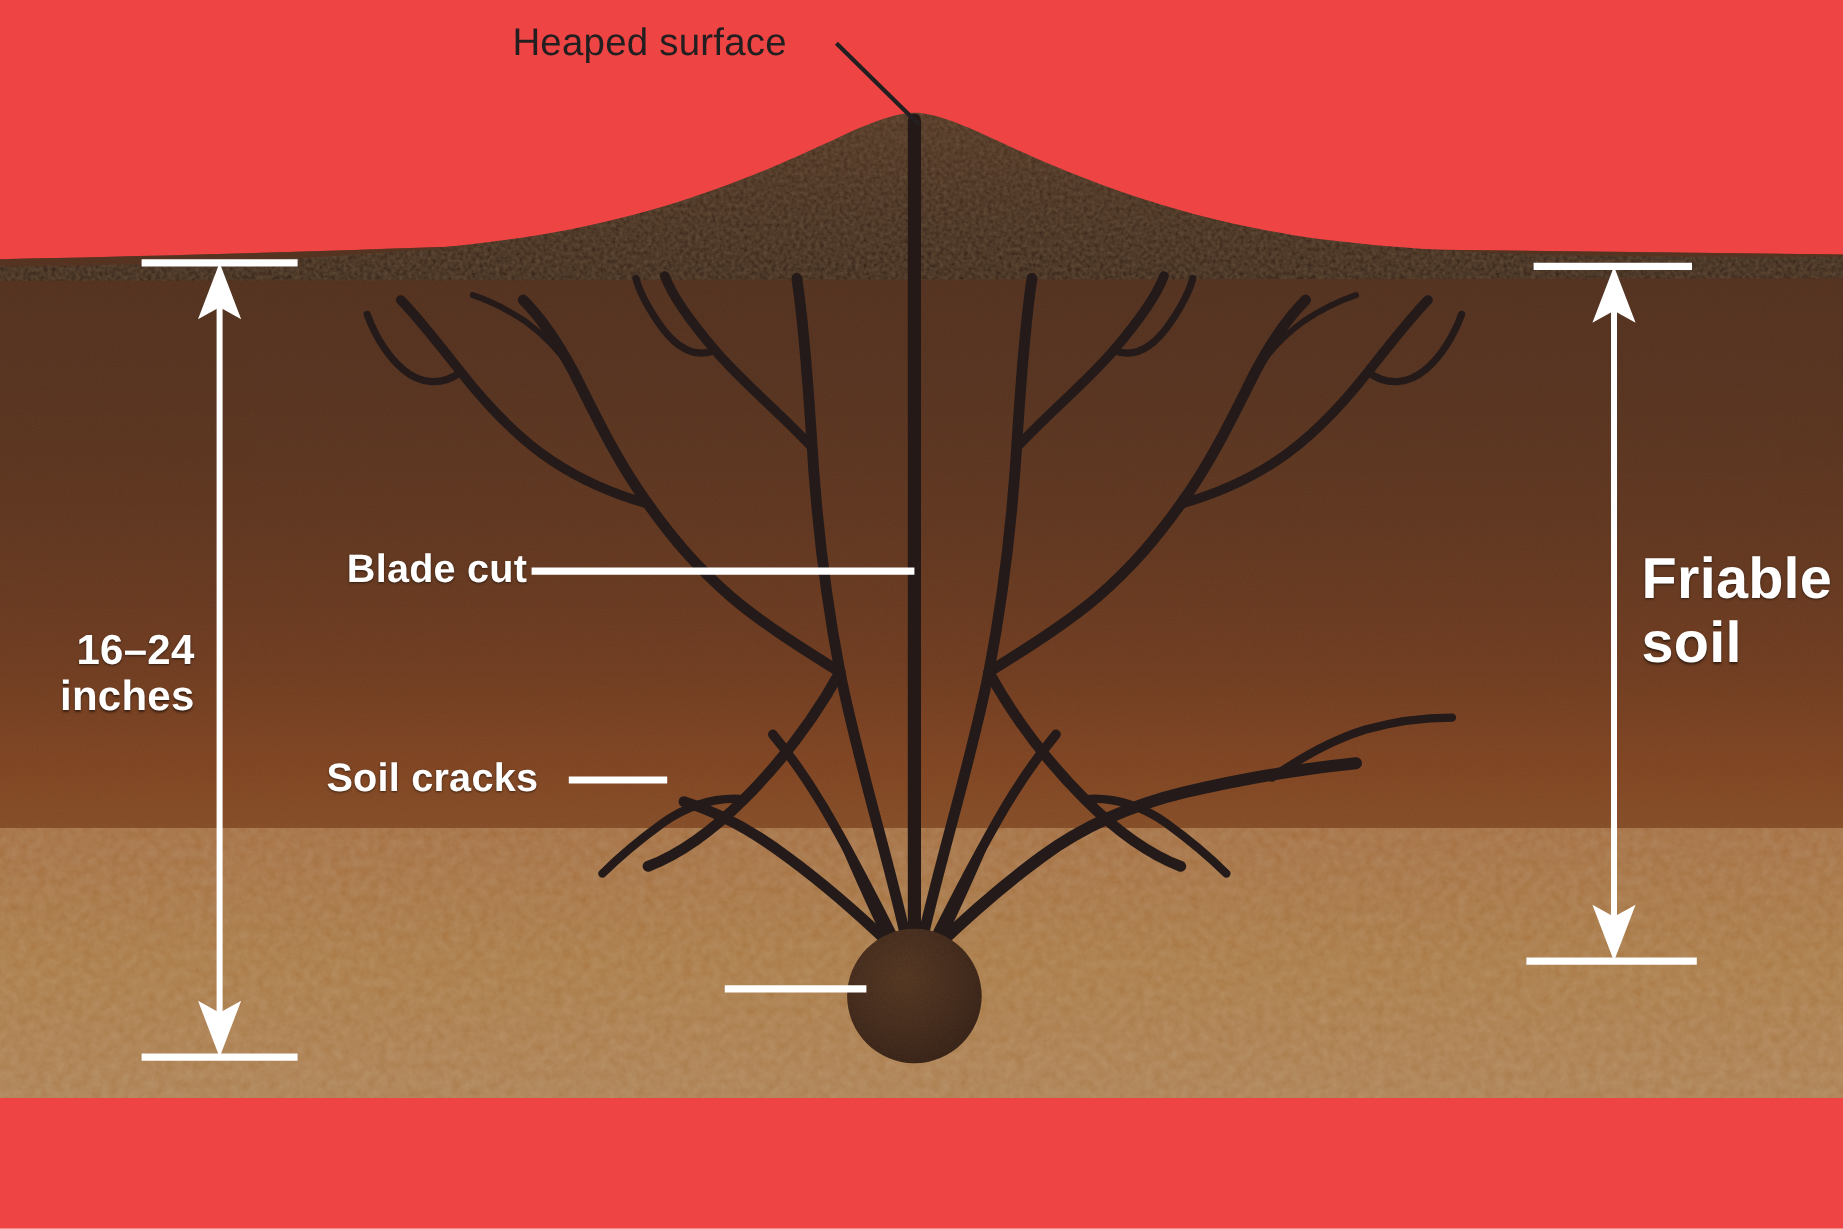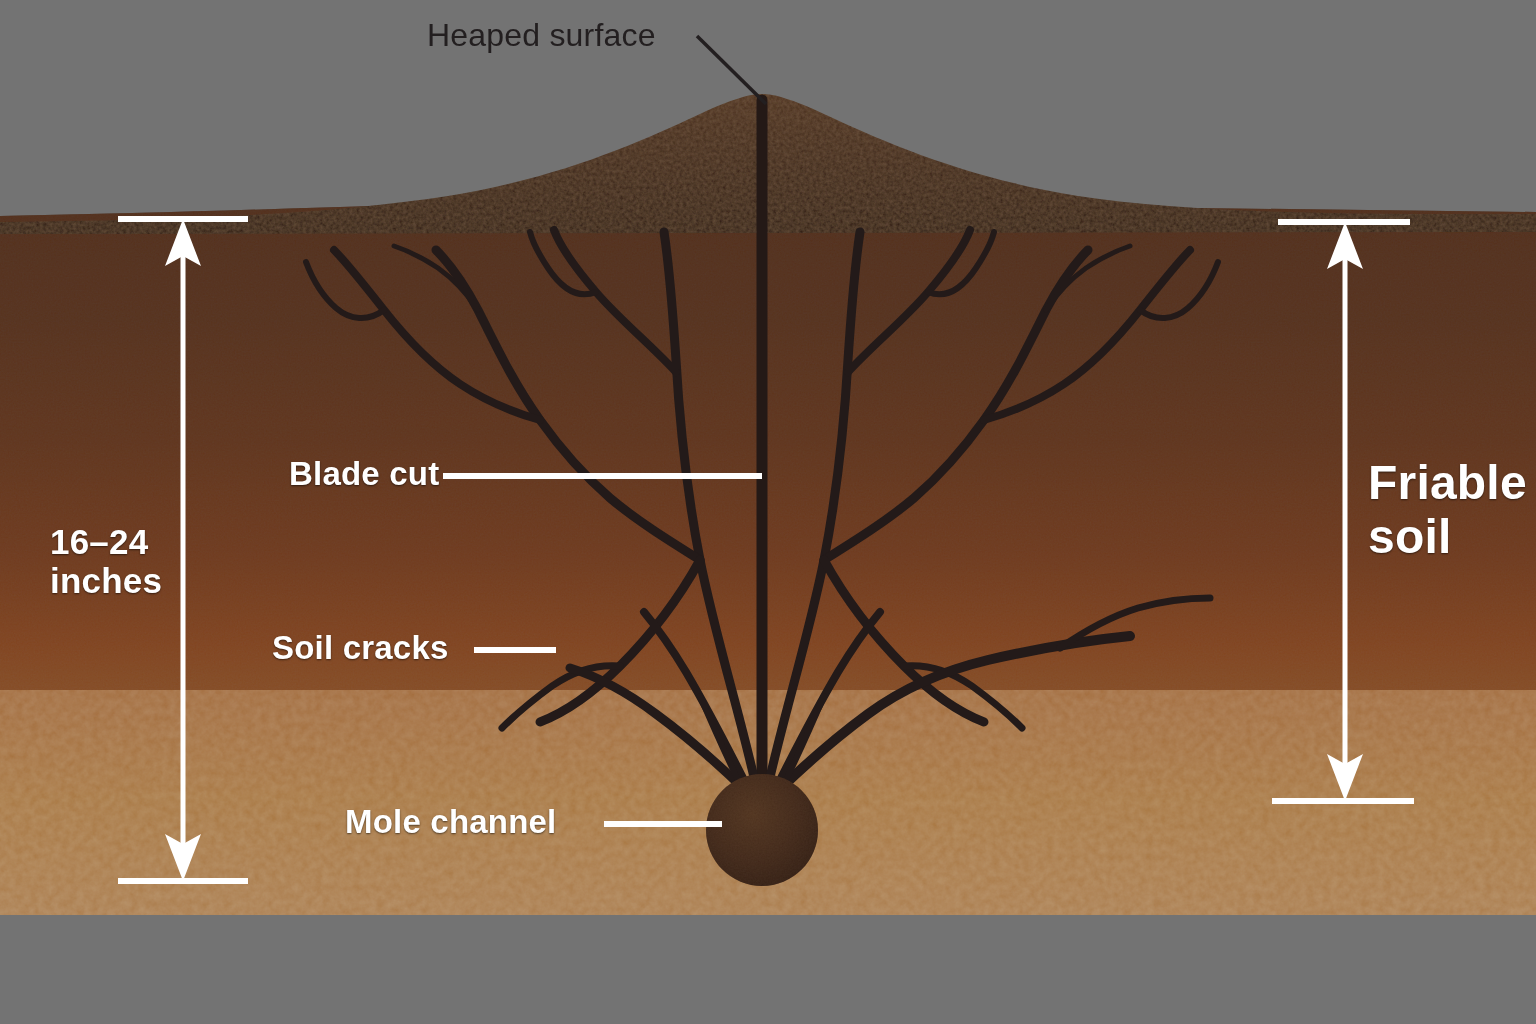--- a/index.html
+++ b/index.html
@@ -1,19 +1,19 @@
 <!DOCTYPE html>
 <html><head>
 <meta charset="utf-8">
 <title>Mole drainage soil cross-section</title>
 <style>
   html,body{margin:0;padding:0;background:#ffffff;}
   body{width:1536px;height:1024px;overflow:hidden;
        font-family:"Liberation Sans","DejaVu Sans",sans-serif;}
-  #stage{position:relative;width:1536px;height:1024px;background:#737373;}
+  #stage{position:relative;width:1536px;height:1024px;background:#ef4444;}
   svg.scene{position:absolute;left:0;top:0;width:1536px;height:1024px;display:block;}
   .lbl{position:absolute;color:#ffffff;font-weight:bold;letter-spacing:.2px;
        text-shadow:0 1px 2px rgba(0,0,0,.55);line-height:1.12;white-space:pre-line;}
   #label-heaped-surface{color:#231f20;font-weight:normal;text-shadow:none;}
 </style>
 </head>
 <body>
 
 <div id="stage">
 
@@ -145,25 +145,24 @@
     </g>
 
     <line x1="697" y1="36" x2="766" y2="104" stroke="#231f20" stroke-width="3.5"></line>
     <line x1="443" y1="476" x2="762" y2="476" stroke="#ffffff" stroke-width="6"></line>
     <line x1="474" y1="650" x2="556" y2="650" stroke="#ffffff" stroke-width="6"></line>
     <line x1="604" y1="824" x2="722" y2="824" stroke="#ffffff" stroke-width="6"></line>
   </svg>
 
   <div class="lbl" id="label-heaped-surface" style="left:427px;top:18px;font-size:32px;">Heaped surface</div>
 
-  <div class="lbl" id="label-depth" style="left:50px;top:522px;font-size:35px;">16–24
+  <div class="lbl" id="label-depth" style="left:50px;top:522px;font-size:35px;text-align:right;">16–24
 inches</div>
 
   <div class="lbl" id="label-friable-soil" style="left:1368px;top:456px;font-size:48px;">Friable
 soil</div>
 
   <div class="lbl" id="label-blade-cut" style="left:265px;top:456px;font-size:33px;margin-left:24px;">Blade cut</div>
 
   <div class="lbl" id="label-soil-cracks" style="left:272px;top:630px;font-size:33px;">Soil cracks</div>
 
-  <div class="lbl" id="label-mole-channel" style="left:345px;top:804px;font-size:33px;">Mole channel</div>
 
 </div>
 
 </body></html>

